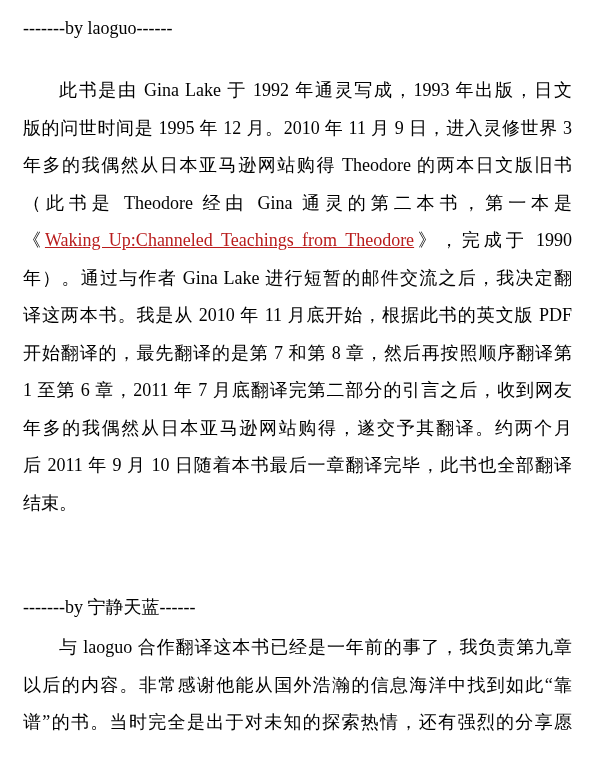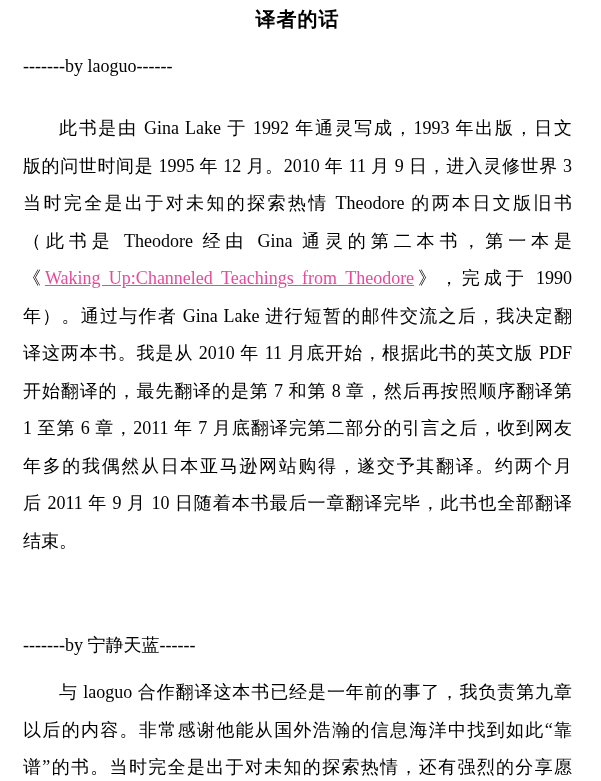--- a/index.html
+++ b/index.html
@@ -31,21 +31,21 @@
     white-space: pre;
   }
   .byline-2 {
     margin-top: 66px;
     font-family: Liberation Serif, serif;
   }
   .paragraph {
     margin-top: 25px;
   }
   .paragraph-2 {
-    margin-top: 10px;
+    margin-top: 3px;
   }
   .line {
     line-height: 37.5px;
     height: 37.5px;
     overflow: hidden;
   }
   .line.j {
     text-align: justify;
     text-align-last: justify;
   }
@@ -56,30 +56,29 @@
     color: #0000EE;
     text-decoration: underline;
     cursor: pointer;
   }
 </style>
 </head>
 <body style="background: rgb(255, 255, 255); color: rgb(0, 0, 0);">
 
 <div class="doc">
 
-  <div class="title">译者的话</div>
 
   <div class="byline byline-1">-------by laoguo------</div>
 
   <div class="paragraph paragraph-1">
       <div class="line j indent"><span>此书是由 Gina Lake 于 1992 年通灵写成，1993 年出版，日文</span></div>
       <div class="line j"><span>版的问世时间是 1995 年 12 月。2010 年 11 月 9 日，进入灵修世界 3</span></div>
-      <div class="line j"><span>当时完全是出于对未知的探索热情 Theodore 的两本日文版旧书</span></div>
+      <div class="line j"><span>年多的我偶然从日本亚马逊网站购得 Theodore 的两本日文版旧书</span></div>
       <div class="line j"><span>（此书是 Theodore 经由 Gina 通灵的第二本书，第一本是</span></div>
-      <div class="line j"><span>《</span><a class="link" style="color: #ec4899;">Waking Up:Channeled Teachings from Theodore</a><span>》，完成于 1990</span></div>
+      <div class="line j"><span>《</span><a class="link" style="color: #b91c1c;">Waking Up:Channeled Teachings from Theodore</a><span>》，完成于 1990</span></div>
       <div class="line j"><span>年）。通过与作者 Gina Lake 进行短暂的邮件交流之后，我决定翻</span></div>
       <div class="line j"><span>译这两本书。我是从 2010 年 11 月底开始，根据此书的英文版 PDF</span></div>
       <div class="line j"><span>开始翻译的，最先翻译的是第 7 和第 8 章，然后再按照顺序翻译第</span></div>
       <div class="line j"><span>1 至第 6 章，2011 年 7 月底翻译完第二部分的引言之后，收到网友</span></div>
       <div class="line j"><span>年多的我偶然从日本亚马逊网站购得，遂交予其翻译。约两个月</span></div>
       <div class="line j"><span>后 2011 年 9 月 10 日随着本书最后一章翻译完毕，此书也全部翻译</span></div>
       <div class="line"><span>结束。</span></div>
     </div>
 
   <div class="byline byline-2">-------by 宁静天蓝------</div>

